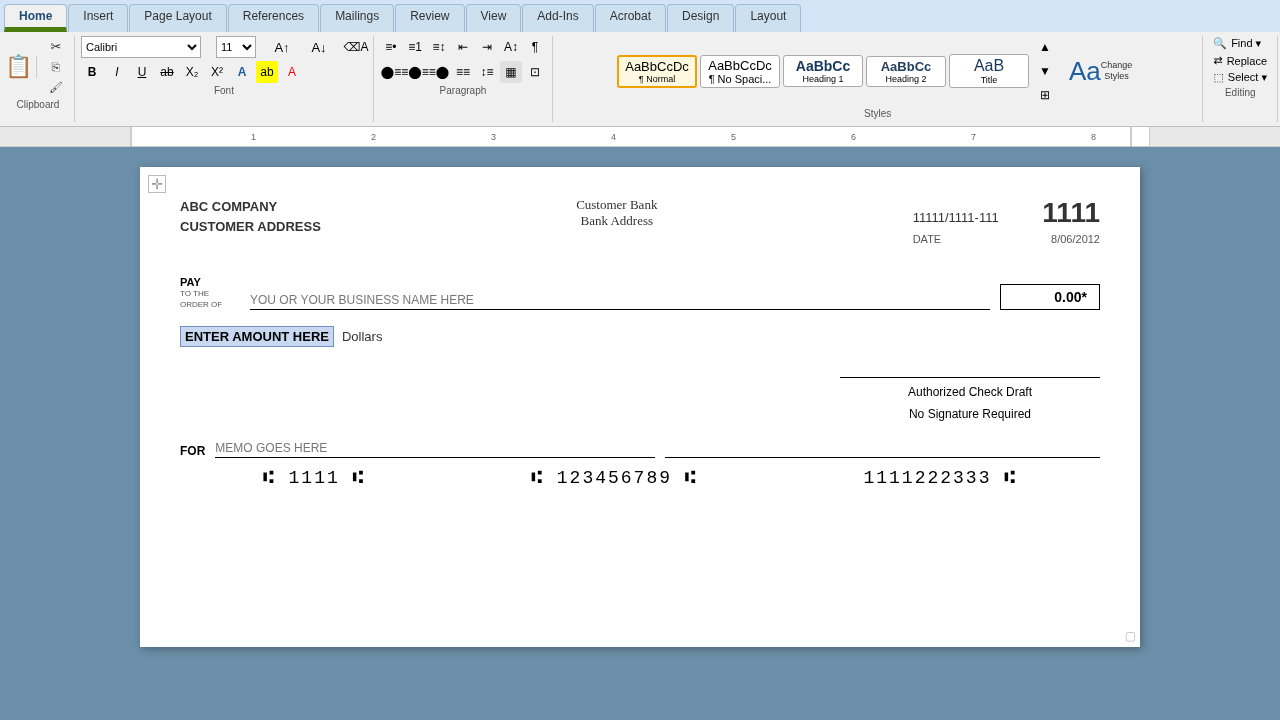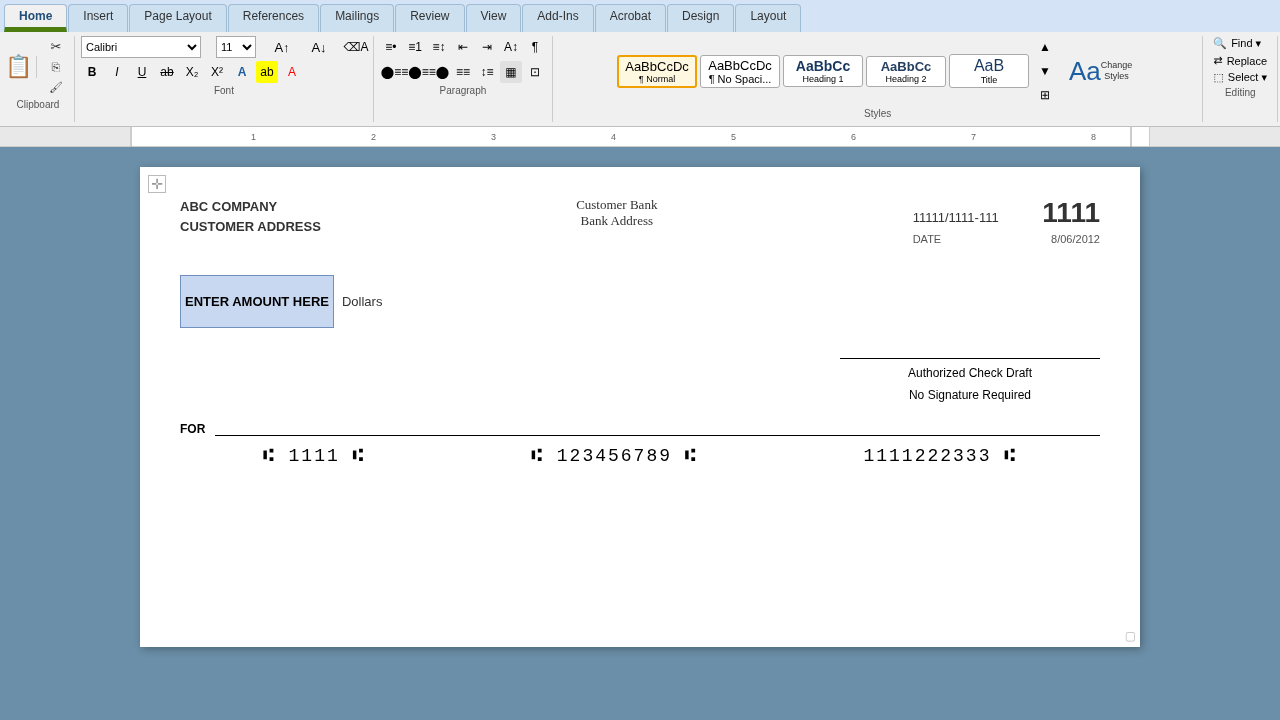--- a/index.html
+++ b/index.html
@@ -48,21 +48,21 @@
     .bank-info { text-align: center; font-size: 13px; color: #333; font-family: Liberation Serif, serif; }
     .check-num-area { text-align: right; font-size: 13px; color: #333; }
     .check-num-big { font-size: 28px; font-weight: bold; }
 
     .pay-section { margin-bottom: 16px; }
     .pay-line { display: flex; gap: 10px; align-items: flex-end; }
     .pay-name-line { flex: 1; border-bottom: 1px solid #000; padding-bottom: 2px; font-size: 12px; color: #666; }
     .amount-box { border: 1px solid #000; padding: 4px 12px; font-size: 14px; font-weight: bold; min-width: 100px; text-align: right; }
 
     .amount-text-line { display: flex; align-items: center; gap: 0; margin: 14px 0; }
-    .amount-text-highlighted { background: #c8d8f0; border: 1px solid #7090c0; padding: 18px 4px; font-size: 13px; font-weight: bold; color: #000; }
+    .amount-text-highlighted { background: #c8d8f0; border: 1px solid #7090c0; padding: 2px 4px; font-size: 13px; font-weight: bold; color: #000; }
     .amount-text-rest { font-size: 13px; color: #333; flex: 1; border-bottom: 1px solid #000; padding-bottom: 2px; }
     .dollars-label { font-size: 13px; color: #333; margin-left: 8px; }
 
     .signature-area { display: flex; justify-content: flex-end; margin: 30px 0 16px 0; }
     .sig-box { text-align: center; font-size: 12px; border-top: 1px solid #000; padding-top: 4px; min-width: 260px; line-height: 1.8; }
 
     .for-memo-line { display: flex; align-items: flex-end; gap: 10px; margin-bottom: 10px; }
     .for-label { font-size: 12px; font-weight: bold; }
     .memo-line { border-bottom: 1px solid #000; min-width: 440px; padding-bottom: 2px; font-size: 12px; color: #666; }
     .sig-line { border-bottom: 1px solid #000; min-width: 260px; }
@@ -257,35 +257,51 @@
             <span style="font-size:13px;margin-right:40px;">11111/1111-111</span>
             <span class="check-num-big">1111</span>
           </div>
           <div style="display:flex;justify-content:space-between;font-size:11px;color:#555;">
             <span style="margin-right:40px;">DATE</span>
             <span>8/06/2012</span>
           </div>
         </div>
       </div>
 
+      <div class="pay-section">
+        <div class="pay-line">
+          <div style="display:flex;flex-direction:column;font-size:11px;font-weight:bold;line-height:1.3;min-width:60px;">
+            <span>PAY</span>
+            <span style="font-size:8px;font-weight:normal;color:#555;">TO THE</span>
+            <span style="font-size:8px;font-weight:normal;color:#555;">ORDER OF</span>
+          </div>
+          <div class="pay-name-line">
+            <span style="color:#777;font-size:12px;">YOU OR YOUR BUSINESS NAME HERE</span>
+          </div>
+          <div class="amount-box">
+            <span>0.00*</span>
+          </div>
+        </div>
+      </div>
 
       <div class="amount-text-line">
         <span class="amount-text-highlighted">ENTER AMOUNT HERE</span>
         <span class="dollars-label">Dollars</span>
       </div>
 
       <div class="signature-area">
         <div class="sig-box">
           <div>Authorized Check Draft</div>
           <div>No Signature Required</div>
         </div>
       </div>
 
       <div class="for-memo-line">
         <span class="for-label">FOR</span>
+        <span class="memo-line" style="color:#777;">MEMO GOES HERE</span>
         <span class="sig-line" style="flex:1;border-bottom:1px solid #000;"></span>
       </div>
 
       <div class="micr-line">
         <span>⑆ 1111 ⑆</span>
         <span>⑆ 123456789 ⑆</span>
         <span>1111222333 ⑆</span>
       </div>
 
       <div class="resize-handle">▢</div>

